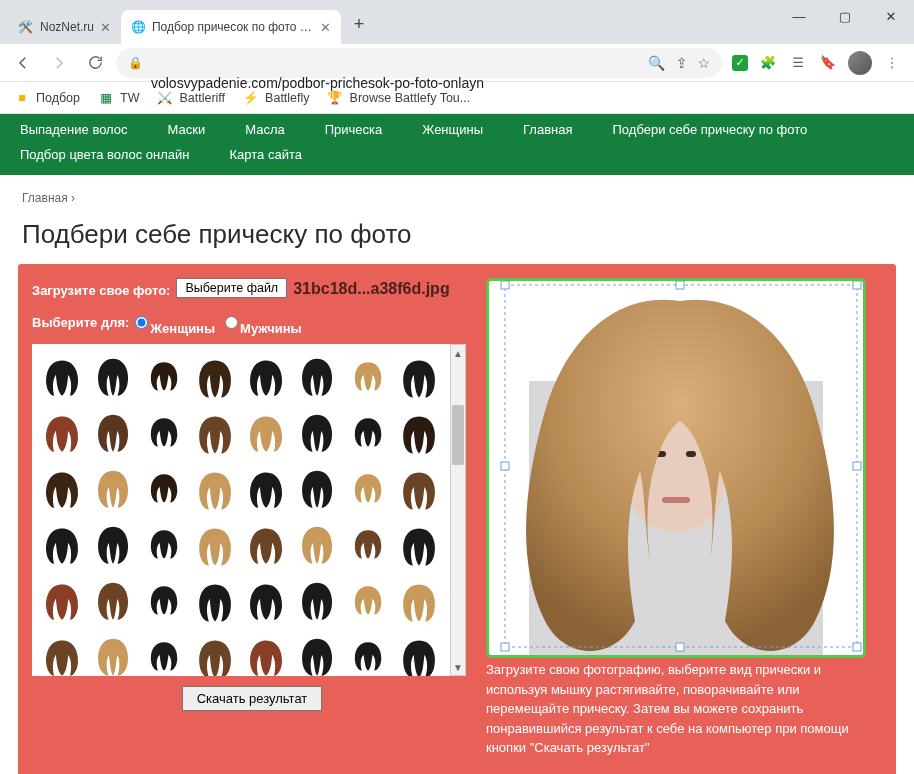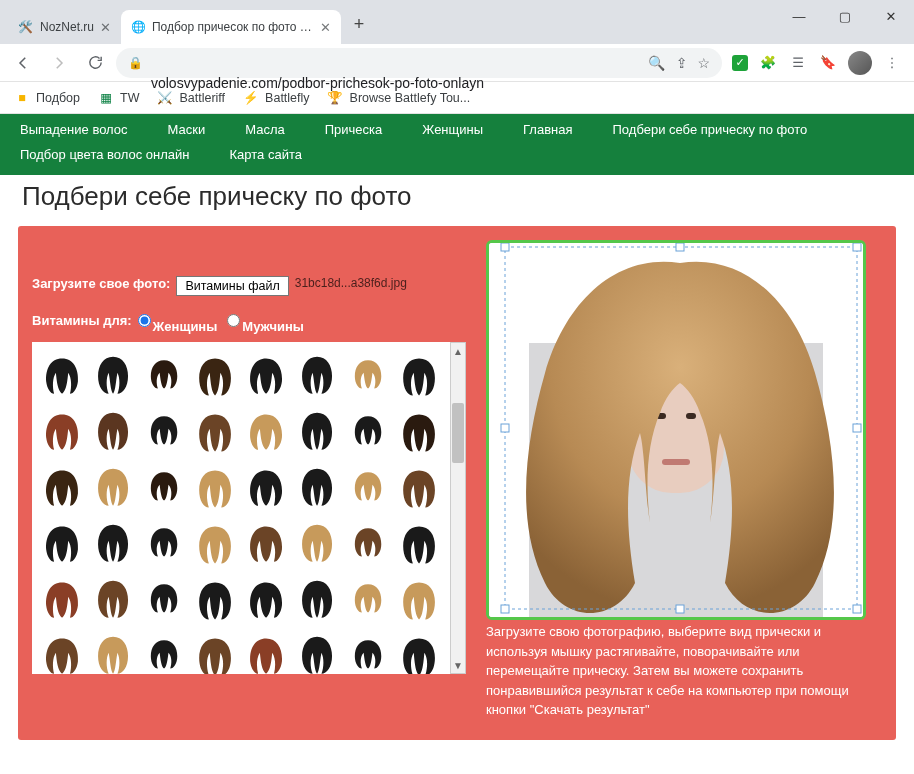--- a/index.html
+++ b/index.html
@@ -82,23 +82,23 @@
 }
 .topnav .row { display:flex; gap:40px; flex-wrap:wrap; line-height:1.9; }
 .crumbs { padding: 16px 22px 8px; font-size:12px; color:#888; }
 .crumbs span { color:#666; }
 .h1 { font-size:26px; font-weight:400; color:#2b2b2b; padding: 6px 22px 14px; }
 .redbox {
   margin: 0 18px 18px; background:#e86159; border-radius:3px;
   padding: 14px 14px 20px; display:flex; gap:14px; align-items:flex-start;
 }
 .leftcol { width: 440px; }
-.upload-line { font-size:13px; color:#fff; font-weight:600; display:flex; align-items:flex-start; gap:6px; flex-wrap:wrap;margin-top:36px; }
+.upload-line { font-size:13px; color:#fff; font-weight:600; display:flex; align-items:flex-end; gap:6px; flex-wrap:wrap; }
 .filebtn { background:#fff; color:#000; border:1px solid #767676; padding:2px 8px; font-size:12.5px; font-weight:400; }
-.filename { font-size:12px; color:#4a1f1c; font-weight:400; }
+.filename { font-size:16px; color:#4a1f1c; font-weight:700; }
 .gender-line { margin-top:10px; font-size:13px; color:#fff; font-weight:600; display:flex; align-items:center; gap:2px; }
 .gender-line input { accent-color:#1a73e8; }
 .gender-line label { margin-right:8px;margin-top:13px; }
 .gallery-wrap { margin-top:8px; display:flex; }
 .gallery {
   background:#fff; width: 418px; height: 332px; padding: 6px;
   display:grid; grid-template-columns: repeat(8, 1fr); grid-auto-rows: 54px;
   gap: 2px; overflow:hidden;
 }
 .hair {
@@ -240,32 +240,36 @@
       <span>Женщины</span>
       <span>Главная</span>
       <span>Подбери себе прическу по фото</span>
     </div>
     <div class="row">
       <span>Подбор цвета волос онлайн</span>
       <span>Карта сайта</span>
     </div>
   </div>
 
+  <div class="crumbs">
+    <span>Главная</span>
+    <span>›</span>
+  </div>
 
   <div class="h1">Подбери себе прическу по фото</div>
 
   <div class="redbox">
     <div class="leftcol">
       <div class="upload-line">
         <span>Загрузите свое фото:</span>
-        <button class="filebtn">Витамины файл</button>
+        <button class="filebtn">Выберите файл</button>
         <span class="filename">31bc18d...a38f6d.jpg</span>
       </div>
       <div class="gender-line">
-        <span style="margin-right:4px">Витамины для:</span>
+        <span style="margin-right:4px">Выберите для:</span>
         <input type="radio" name="g" checked="" style="">
           <label>Женщины</label>
         <input type="radio" name="g" style="">
           <label>Мужчины</label>
       </div>
 
       <div class="gallery-wrap">
         <div class="gallery" id="gallery">
             <div class="hair">
               <svg viewBox="0 0 50 54">
@@ -508,20 +512,21 @@
               </svg>
             </div>
           </div>
         <div class="scrollbar">
           <div class="scroll-arrow scroll-up">▲</div>
           <div class="scroll-thumb"></div>
           <div class="scroll-arrow scroll-down">▼</div>
         </div>
       </div>
 
+      <button class="dlbtn">Скачать результат</button>
     </div>
 
     <div class="rightcol">
       <div class="preview-frame">
         <div class="photo-bg"></div>
         <div class="photo-body"></div>
         <div class="face">
             <div class="mouth"></div>
           </div>
         <svg class="overlay-hair" viewBox="0 0 410 410">

